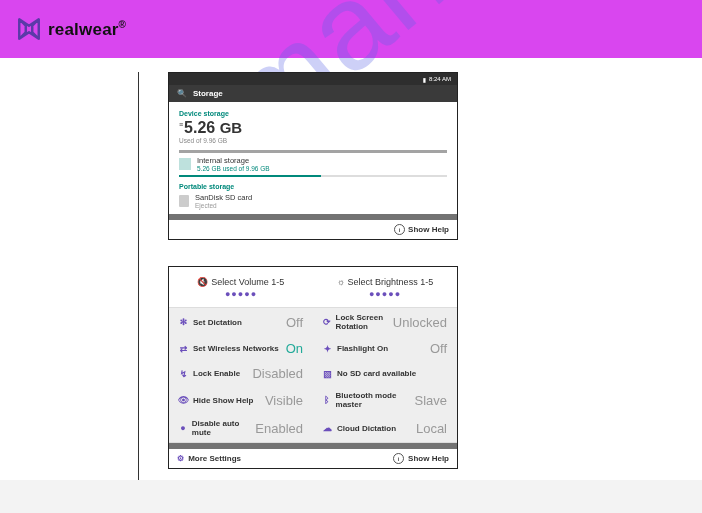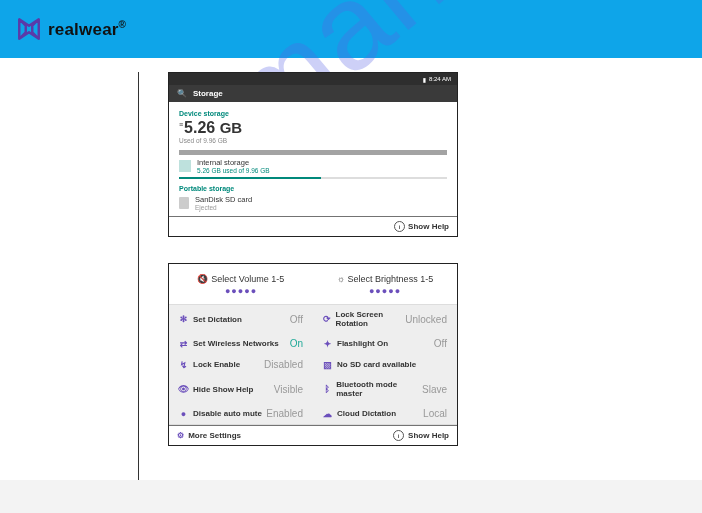--- a/index.html
+++ b/index.html
@@ -6,21 +6,21 @@
     margin: 0;
     padding: 0;
     font-family: Arial, Helvetica, sans-serif;
     background: #fff;
     width: 702px;
     height: 513px;
     position: relative;
     overflow: hidden;
   }
   .header-bar {
-    background: #0ea5e9;
+    background: #d946ef;
     height: 58px;
     display: flex;
     align-items: center;
     padding-left: 16px;
   }
   .logo-wrap {
     display: flex;
     align-items: center;
     gap: 6px;
   }
@@ -95,21 +95,21 @@
     font-size: 6.5px;
     color: #888;
     margin-bottom: 6px;
   }
   .sp-row {
     display: flex;
     align-items: center;
     gap: 6px;
     font-size: 7.5px;
     padding: 3px 0 1px 0;
-    border-top: 5px solid #a3a3a3;
+    border-top: 3px solid #a3a3a3;
   }
   .sp-row .col { display:flex; flex-direction:column; }
   .sp-row .rname { color:#333; }
   .sp-row .rsub { color:#00897b; font-size:6.5px; }
   .sp-row .rsub.grey { color:#999; }
   .prog {
     height: 2px;
     background: #ddd;
     margin: 2px 0 6px 0;
     position: relative;
@@ -124,21 +124,21 @@
   .sp-icon-sd { width:10px; height:12px; background:#ccc; border-radius:1px; }
   .show-help {
     display:flex;
     justify-content:flex-end;
     align-items:center;
     gap:3px;
     font-size:8px;
     font-weight:600;
     color:#333;
     padding:4px 8px;
-    border-top:1px solid #737373;
+    border-top:6px solid #737373;
   }
   .show-help.both { justify-content: space-between; }
   .help-ic {
     width:9px; height:9px; border:1.5px solid #555; border-radius:50%;
     display:inline-flex; align-items:center; justify-content:center;
     font-size:6px; color:#555;
   }
   
   .qs-top {
     display:flex;
@@ -165,21 +165,21 @@
     display:flex;
     align-items:center;
     justify-content:space-between;
     padding: 5px 10px;
     font-size:8px;
     color:#333;
     gap:4px;
   }
   .qs-cell + .qs-cell {  }
   .qs-left { display:flex; align-items:center; gap:5px; font-weight:600; }
-  .qs-right { color:#999; font-size:10px; font-weight:400; }
+  .qs-right { color:#999; font-size:13px; font-weight:400; }
   .qs-ico { width:9px; height:9px; display:inline-flex; align-items:center; justify-content:center; color:#6b4fbb; font-size:9px; }
   .footer-band {
     position:absolute;
     left:0; right:0;
     top: 480px;
     height: 33px;
     background:#f3f3f3;
   }
   
   .watermark {

